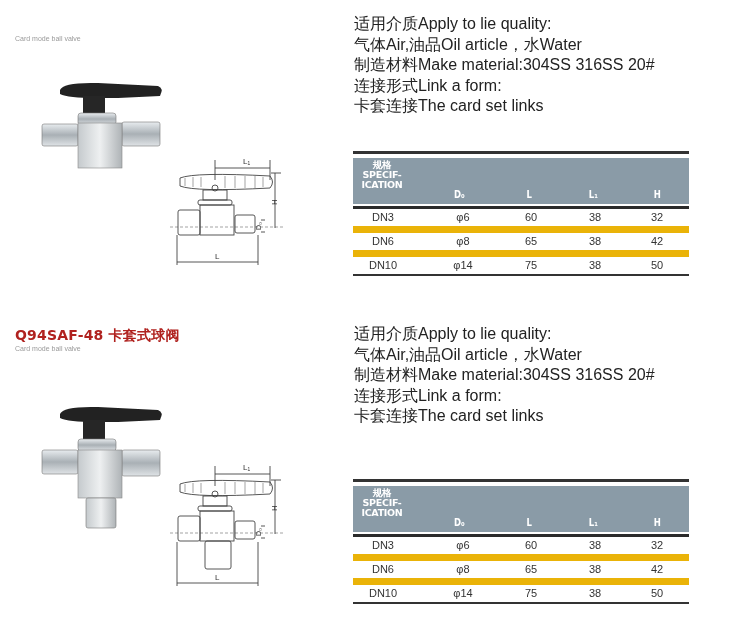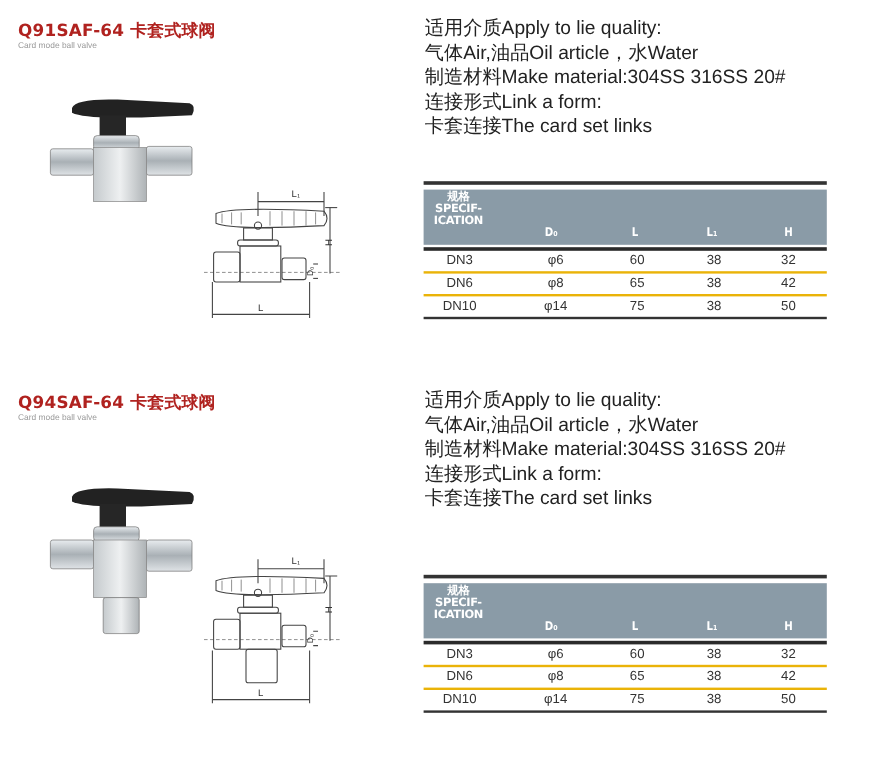--- a/index.html
+++ b/index.html
@@ -10,29 +10,28 @@
   .photo { position: absolute; }
   .drawing { position: absolute; }
   .desc { position: absolute; left: 354px; font-size: 16px; line-height: 20.5px; color: #222; }
   .desc div { white-space: nowrap; }
   .spec-table { position: absolute; left: 353px; width: 336px; }
   .topline { height: 3px; background: #333; margin-bottom: 4px; }
   .thead { background: #8a9ba7; height: 46px; position: relative; color: #fff; font-weight: bold; }
   .thead .spec-label { position: absolute; left: 4px; top: 2px; font-family: "DejaVu Sans", sans-serif; font-size: 9.5px; line-height: 10px; text-align: center; width: 50px; letter-spacing: -0.3px; }
   .thead .col { position: absolute; bottom: 4px; font-family: "DejaVu Sans", sans-serif; font-size: 10px; transform: scaleX(0.85); }
   .thickline { height: 3px; background: #2b2b2b; margin-top: 2px; }
-  .row { height: 17px; position: relative; font-size: 11px; color: #333; border-bottom: 2px solid #eab308; }
+  .row { height: 17px; position: relative; font-size: 11px; color: #333; border-bottom: 7px solid #eab308; }
   .row:last-child { border-bottom: 2px solid #333; }
   .cell { position: absolute; top: 2px; text-align: center; }
 </style>
 </head>
 <body>
 
 <div class="section" style="top:0;">
-  <div class="title" style="top:17px;">Q91SAF-64 卡套式球阀</div>
   <div class="subtitle" style="top:35px;">Card mode ball valve</div>
 
   <svg class="photo" style="left:38px;top:80px;" width="130" height="100" viewBox="0 0 130 100">
     <defs>
       <linearGradient id="met1" x1="0" y1="0" x2="0" y2="1">
         <stop offset="0" stop-color="#e8ecef"></stop>
           <stop offset="0.5" stop-color="#a9b0b5"></stop>
           <stop offset="1" stop-color="#dfe3e6"></stop>
       </linearGradient>
       <linearGradient id="met2" x1="0" y1="0" x2="1" y2="0">
@@ -119,21 +118,21 @@
         <span class="cell" style="left:90px;width:40px;">φ14</span>
         <span class="cell" style="left:158px;width:40px;">75</span>
         <span class="cell" style="left:222px;width:40px;">38</span>
         <span class="cell" style="left:284px;width:40px;">50</span>
       </div>
     </div>
   </div>
 </div>
 
 <div class="section" style="top:310px;">
-  <div class="title" style="top:17px;">Q94SAF-64 卡套式球阀</div>
+  <div class="title" style="top:17px;">Q94SAF-48 卡套式球阀</div>
   <div class="subtitle" style="top:35px;">Card mode ball valve</div>
 
   <svg class="photo" style="left:38px;top:92px;" width="130" height="130" viewBox="0 0 130 130">
     <defs>
       <linearGradient id="met3" x1="0" y1="0" x2="0" y2="1">
         <stop offset="0" stop-color="#e8ecef"></stop>
           <stop offset="0.5" stop-color="#a9b0b5"></stop>
           <stop offset="1" stop-color="#dfe3e6"></stop>
       </linearGradient>
       <linearGradient id="met4" x1="0" y1="0" x2="1" y2="0">

